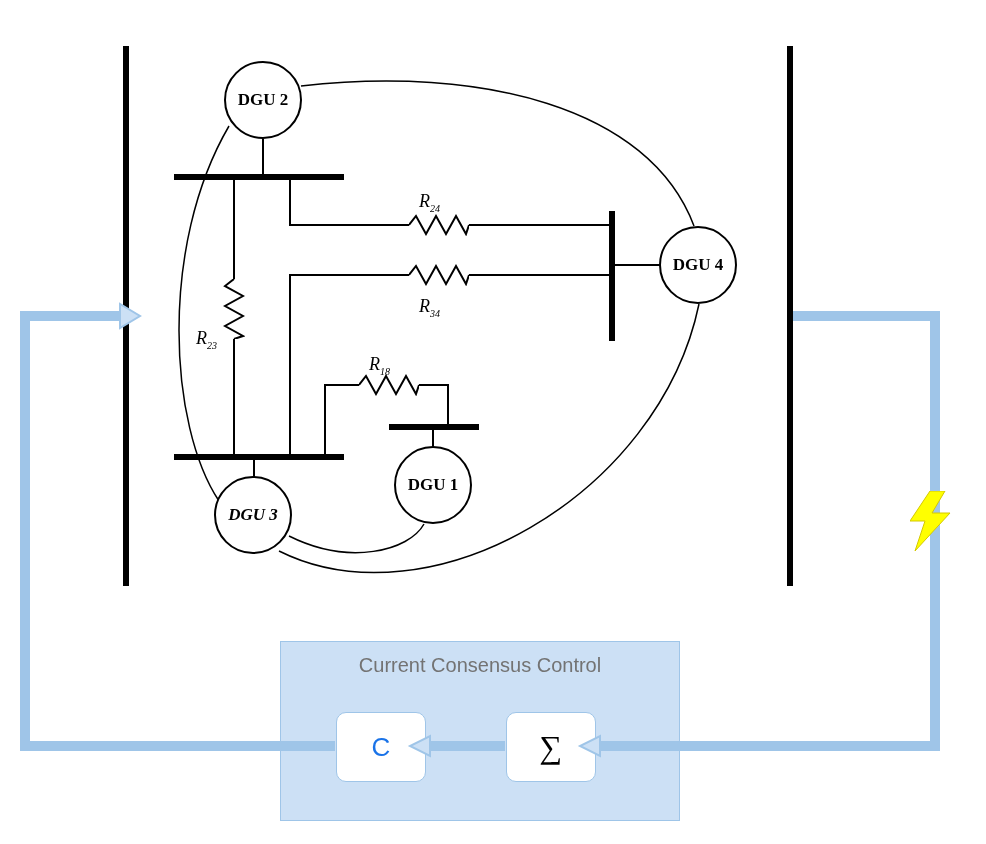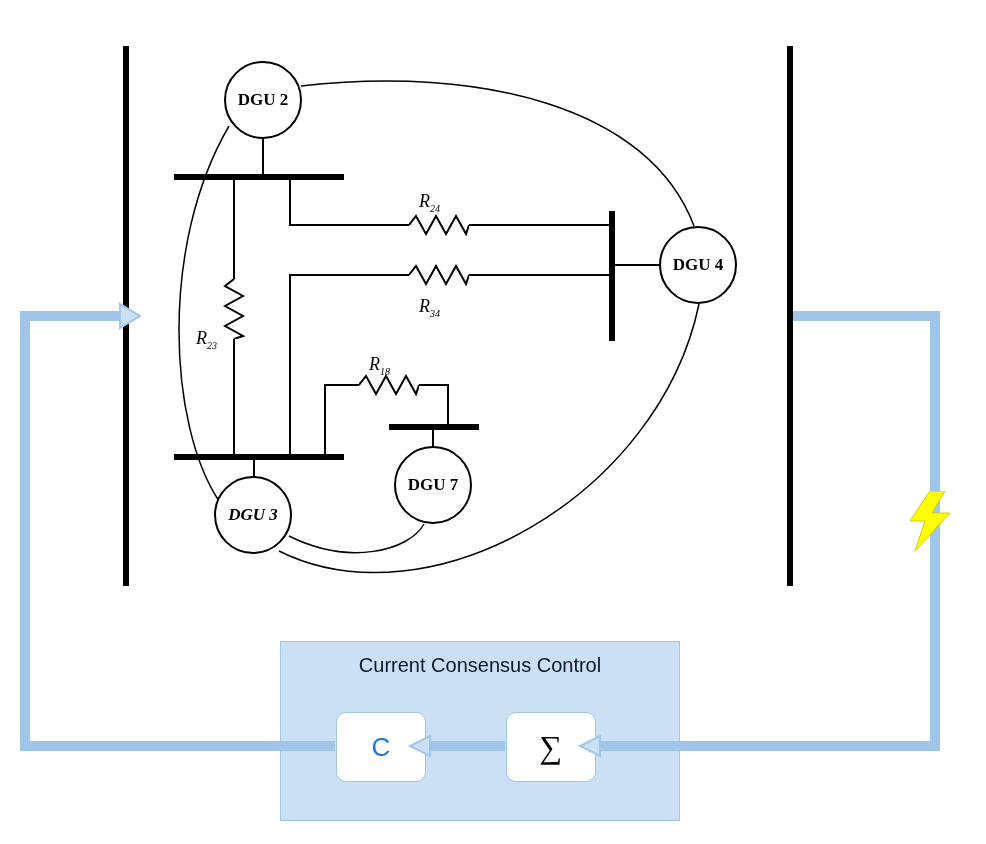--- a/index.html
+++ b/index.html
@@ -77,21 +77,21 @@
       border: 1px solid #9fc5e8;
     }
     .control-title {
       position: absolute;
       top: 12px;
       left: 0;
       right: 0;
       text-align: center;
       font-family: Arial, sans-serif;
       font-size: 20px;
-      color: #0f172a;
+      color: #737373;
     }
     .block {
       position: absolute;
       width: 90px;
       height: 70px;
       background: #ffffff;
       border: 1px solid #9fc5e8;
       border-radius: 10px;
       display: flex;
       align-items: center;
@@ -152,21 +152,21 @@
     <div class="dgu-circle" style="left:95px;top:15px;">
         <span>DGU 2</span>
       </div>
     <div class="dgu-circle" style="left:530px;top:180px;">
         <span>DGU 4</span>
       </div>
     <div class="dgu-circle" style="left:85px;top:430px;font-style:italic;">
         <span>DGU 3</span>
       </div>
     <div class="dgu-circle" style="left:265px;top:400px;">
-        <span>DGU 7</span>
+        <span>DGU 1</span>
       </div>
 
     <div class="bus-bar" style="left:45px;top:128px;width:170px;"></div>
     <div class="bus-bar" style="left:480px;top:165px;width:50px;height:130px;width:6px;"></div>
     <div class="bus-bar" style="left:45px;top:408px;width:170px;"></div>
     <div class="bus-bar" style="left:260px;top:378px;width:90px;"></div>
 
     <div class="wire" style="left:133px;top:93px;width:2px;height:37px;"></div>
 
     <div class="wire" style="left:485px;top:218px;width:46px;height:2px;"></div>

